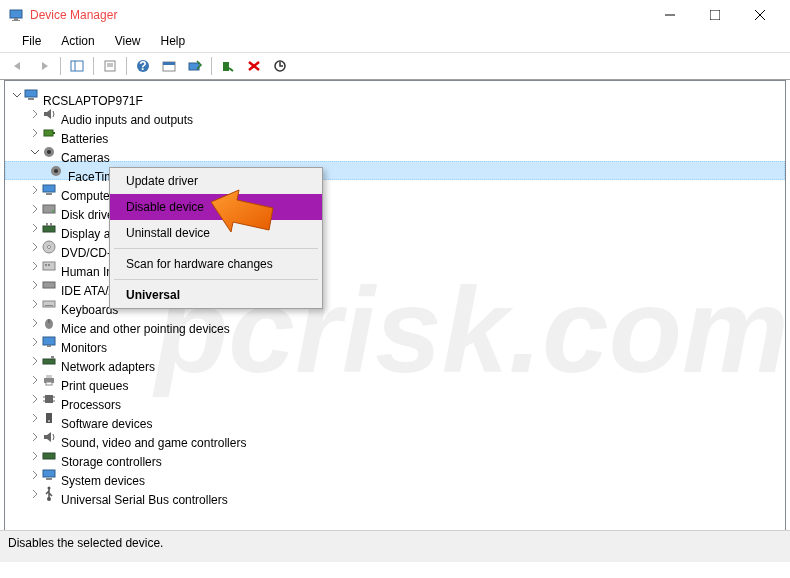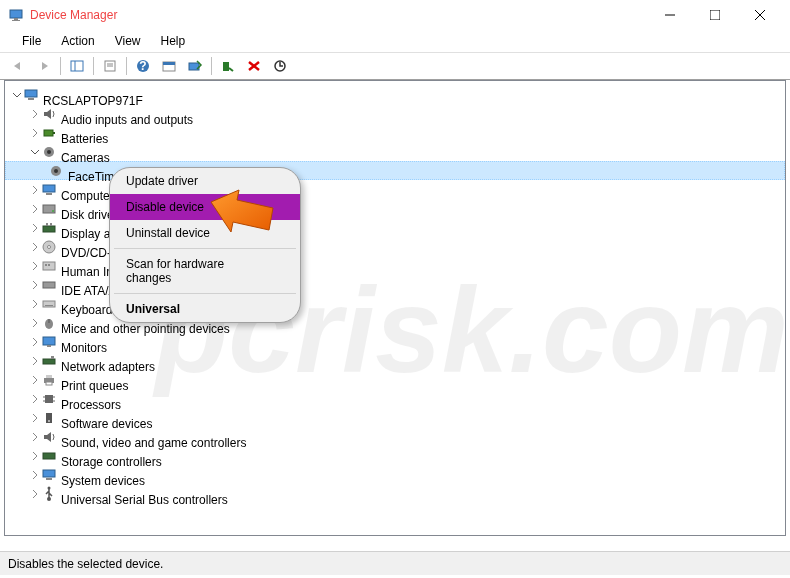--- a/index.html
+++ b/index.html
@@ -147,24 +147,24 @@
     .ctx-sep {
       height: 1px;
       background: #d0d0d0;
       margin: 2px 4px;
     }
     .ctx-item.bold {
       font-weight: bold;
     }
     .statusbar {
       position: absolute;
-      bottom: 3px;
+      bottom: 16px;
       left: 0;
       right: 0;
-      height: 24px;
+      height: 32px;
       padding: 5px 8px;
       background: #f0f0f0;
       border-top: 1px solid #d0d0d0;
       font-size: 12px;
     }
     .arrow-cursor {
       position: absolute;
       pointer-events: none;
     }
     .watermark {
@@ -615,21 +615,21 @@
           <svg viewBox="0 0 16 16">
             <path d="M8 2 L8 13 M8 5 L5 8 M8 7 L11 10" stroke="#555" stroke-width="1.5" fill="none"></path>
             <circle cx="8" cy="2" r="1.5" fill="#555"></circle>
             <circle cx="8" cy="13" r="2" fill="#555"></circle>
           </svg>
         </span>
       <span class="label">Universal Serial Bus controllers</span>
     </div>
   </div>
 
-  <div class="context-menu" style="left:104px; top:86px; width:192px;border-radius:21px;">
+  <div class="context-menu" style="left:104px; top:86px; width:214px;">
     <div class="ctx-item">Update driver</div>
     <div class="ctx-item highlighted">Disable device</div>
     <div class="ctx-item">Uninstall device</div>
     <div class="ctx-sep"></div>
     <div class="ctx-item">Scan for hardware changes</div>
     <div class="ctx-sep"></div>
     <div class="ctx-item bold">Universal</div>
   </div>
 
   <div class="arrow-cursor" style="left:202px; top:107px;">

